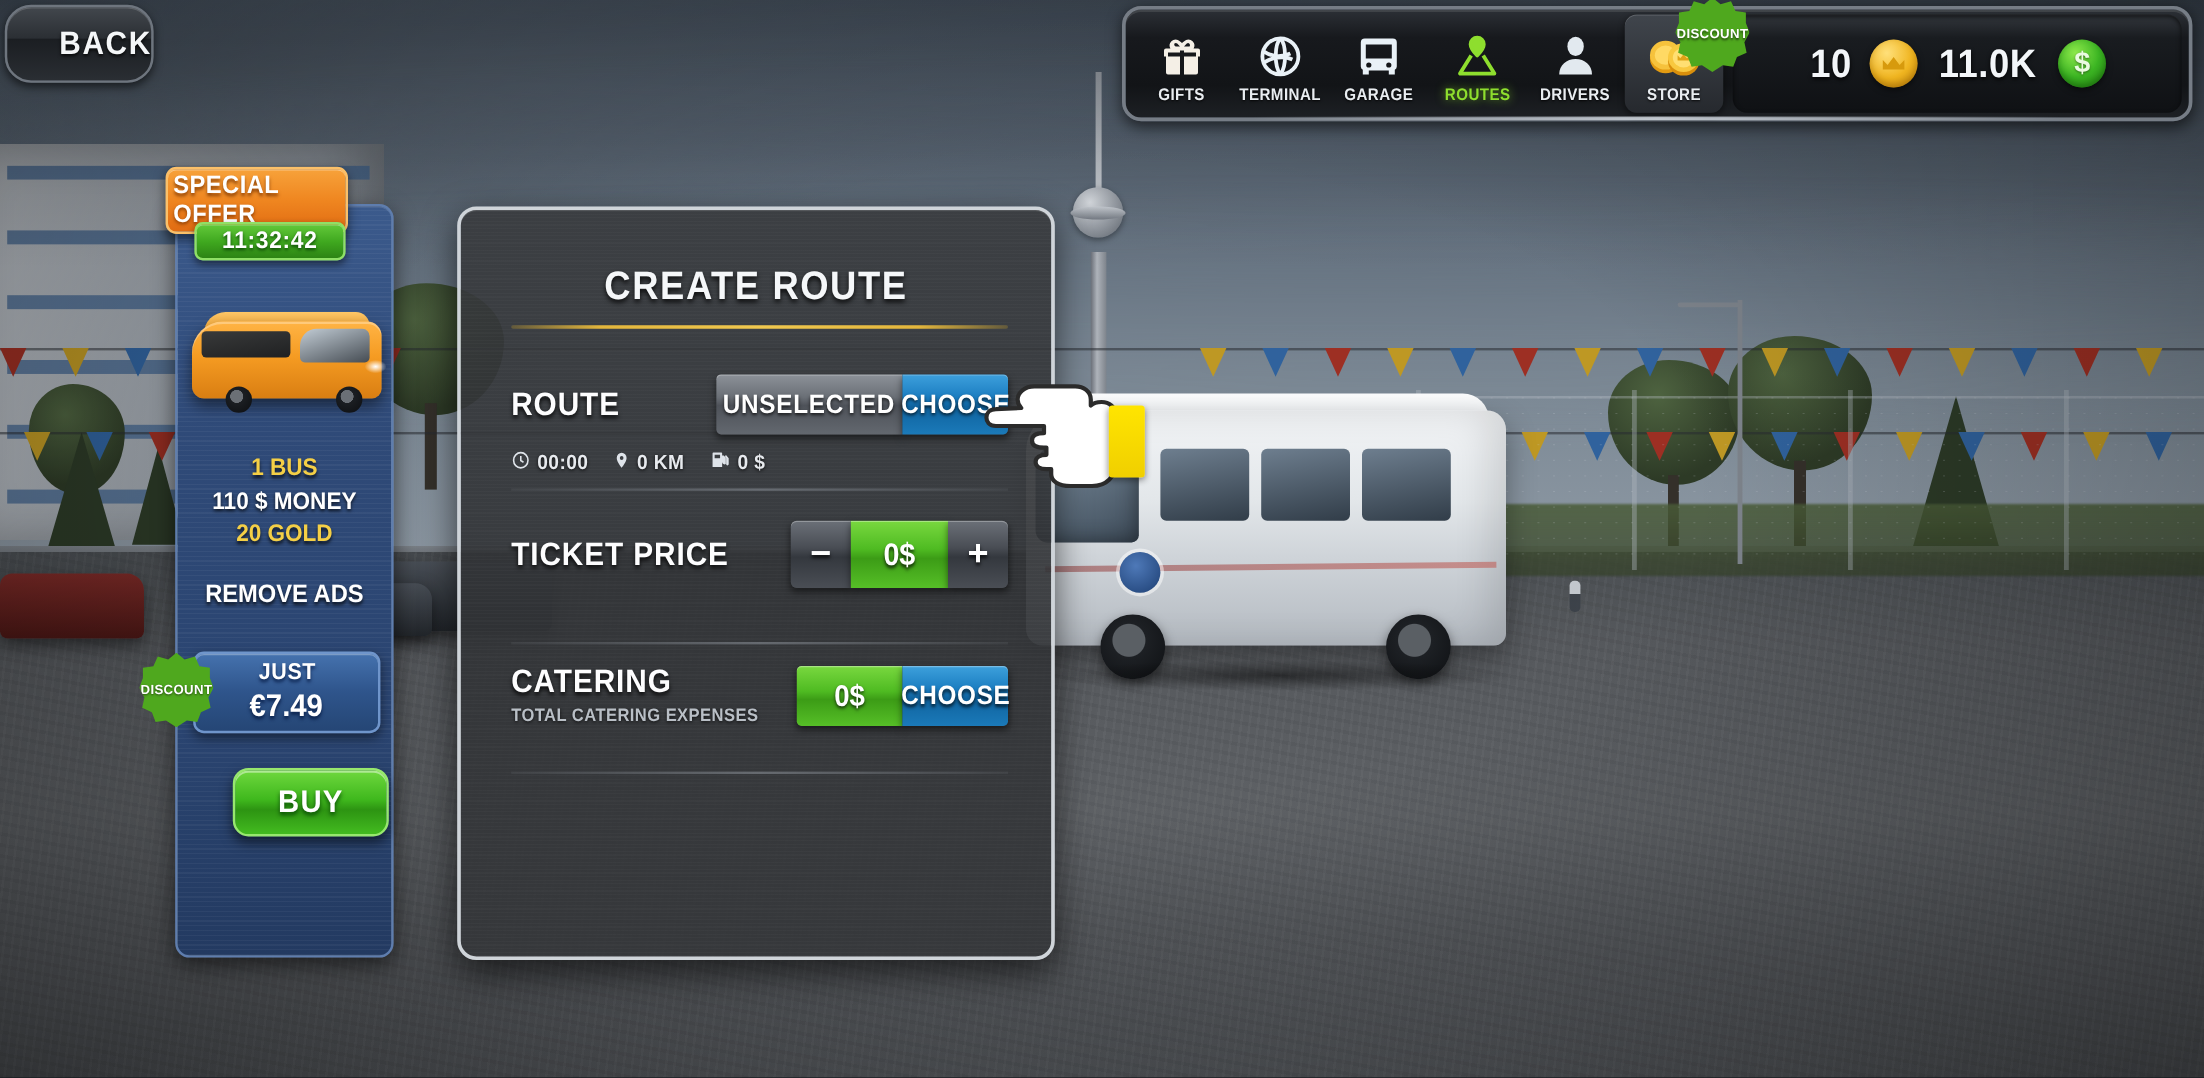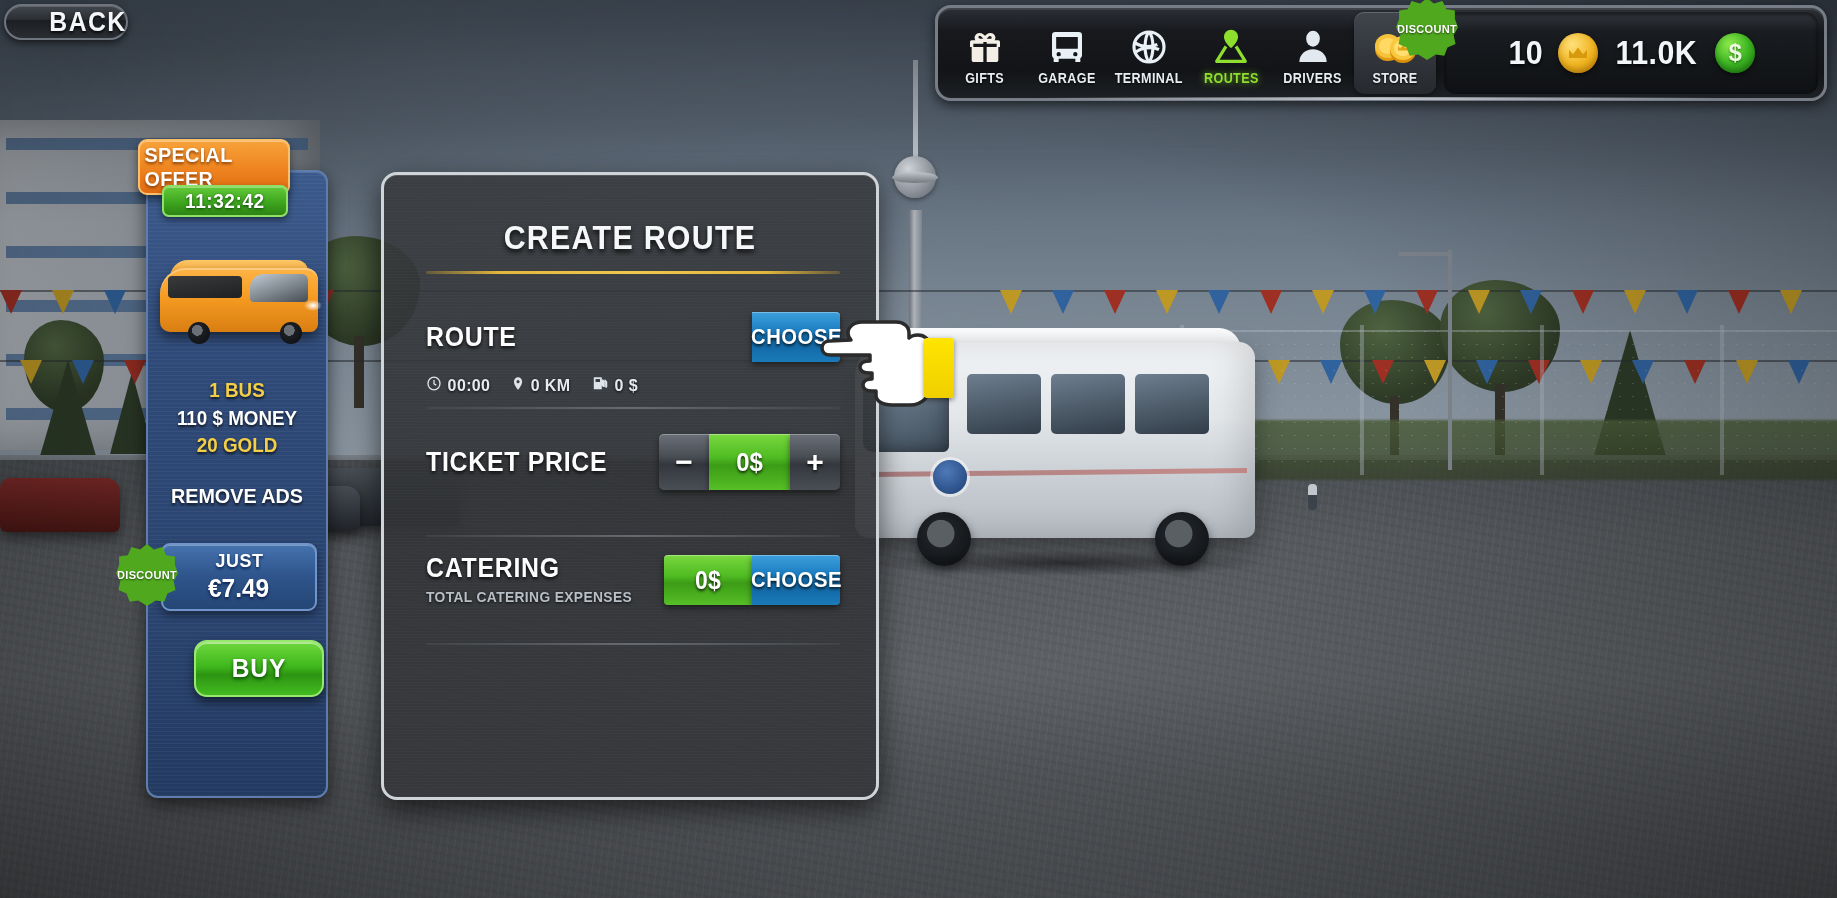--- a/index.html
+++ b/index.html
@@ -189,21 +189,21 @@
   
   .vignette {
     position:absolute; inset:0; pointer-events:none;
     background:
       radial-gradient(ellipse 1300px 700px at 50% 45%, rgba(0,0,0,0) 38%, rgba(0,0,0,.38) 100%),
       linear-gradient(180deg, rgba(0,0,0,.18), rgba(0,0,0,0) 25%);
   }
 
   
   .back-btn {
-    position:absolute; left:4px; top:4px; width:124px; height:36px;
+    position:absolute; left:4px; top:4px; width:124px; height:65px;
     border-radius:22px; cursor:pointer;
     background:linear-gradient(180deg,#42474d 0%, #2b2f34 42%, #1b1e22 44%, #2a2e33 100%);
     border:2px solid #6e757e;
     box-shadow:0 3px 7px rgba(0,0,0,.55), inset 0 1px 0 rgba(255,255,255,.16);
     display:flex; align-items:center; justify-content:center;padding-left:44px;
   }
   .back-btn span {
     color:#f4f6f8; font-size:27px; font-weight:bold; letter-spacing:1.5px;
     font-family:"Liberation Sans Narrow","Liberation Sans",sans-serif;
     transform:scaleX(.92);
@@ -646,35 +646,35 @@
       <div class="glyph">
         <svg width="40" height="40" viewBox="0 0 24 24" fill="#f4efe6">
           <path d="M20 8h-2.2a3 3 0 0 0-.5-3.6 3 3 0 0 0-4.2 0L12 5.3l-1.1-.9a3 3 0 0 0-4.2 0A3 3 0 0 0 6.2 8H4a1 1 0 0 0-1 1v3h1v8a1 1 0 0 0 1 1h6v-9H5v-2h6V9h2v1h6v2h-6v9h6a1 1 0 0 0 1-1v-8h1V9a1 1 0 0 0-1-1zM8.2 5.6a1 1 0 0 1 1.4 0L11 7H9a1 1 0 0 1-.8-1.4zm6.2 0a1 1 0 0 1 1.4 1.4H13z"></path>
         </svg>
       </div>
       <div class="lbl">GIFTS</div>
     </div>
 
     <div class="navitem">
       <div class="glyph">
-        <svg width="40" height="40" viewBox="0 0 24 24" fill="#e9f1f7">
-          <path d="M5 3h14a2 2 0 0 1 2 2v12a2 2 0 0 1-1 1.7V21h-3v-2H7v2H4v-2.3A2 2 0 0 1 3 17V5a2 2 0 0 1 2-2zm.5 3v7h13V6zM7 15a1.3 1.3 0 1 0 0 2.6A1.3 1.3 0 0 0 7 15zm10 0a1.3 1.3 0 1 0 0 2.6 1.3 1.3 0 0 0 0-2.6z"></path>
-        </svg>
-      </div>
-      <div class="lbl">GARAGE</div>
-    </div>
-
-    <div class="navitem">
-      <div class="glyph">
         <svg width="40" height="40" viewBox="0 0 24 24" fill="none" stroke="#e9f1f7" stroke-width="1.9">
           <circle cx="12" cy="12" r="9"></circle>
           <path d="M3.5 9.5c4 2.5 9 3 13.5 1M4 15c3.5-2.5 9.5-3.5 14-1.5M12 3c-3 3-3.2 14 0 18M12 3c3 3 3.2 14 0 18"></path>
         </svg>
       </div>
       <div class="lbl">TERMINAL</div>
+    </div>
+
+    <div class="navitem">
+      <div class="glyph">
+        <svg width="40" height="40" viewBox="0 0 24 24" fill="#e9f1f7">
+          <path d="M5 3h14a2 2 0 0 1 2 2v12a2 2 0 0 1-1 1.7V21h-3v-2H7v2H4v-2.3A2 2 0 0 1 3 17V5a2 2 0 0 1 2-2zm.5 3v7h13V6zM7 15a1.3 1.3 0 1 0 0 2.6A1.3 1.3 0 0 0 7 15zm10 0a1.3 1.3 0 1 0 0 2.6 1.3 1.3 0 0 0 0-2.6z"></path>
+        </svg>
+      </div>
+      <div class="lbl">GARAGE</div>
     </div>
 
     <div class="navitem active">
       <div class="glyph">
         <svg width="40" height="40" viewBox="0 0 24 24" fill="none" stroke="#8ede2e" stroke-width="1.9" stroke-linejoin="round">
           <path d="M12 2.6a3.3 3.3 0 0 0-3.3 3.3c0 2.3 3.3 5.6 3.3 5.6s3.3-3.3 3.3-5.6A3.3 3.3 0 0 0 12 2.6z" fill="#8ede2e"></path>
           <path d="M9 11.6 3.4 20.6h17.2L15 11.6"></path>
         </svg>
       </div>
       <div class="lbl">ROUTES</div>
@@ -757,20 +757,23 @@
     </div>
   </div>
 
   <div class="dialog">
     <div class="dlg-title">CREATE ROUTE</div>
     <div class="title-rule"></div>
 
     <div class="row" style="top:136px; height:52px; display:flex; align-items:center;">
       <div class="rlabel">ROUTE</div>
       <div style="margin-left:auto; display:flex;">
+        <div class="ui-btn btn-grey" style="width:155px; height:50px; border-radius:4px 0 0 4px; font-size:22px; letter-spacing:.7px;">
+          <span style="transform:scaleX(.92);">UNSELECTED</span>
+        </div>
         <div class="ui-btn btn-blue" style="width:88px; height:50px; border-radius:0 4px 4px 0; font-size:22px; letter-spacing:.6px;">
           <span style="transform:scaleX(.92);">CHOOSE</span>
         </div>
       </div>
     </div>
 
     <div class="row stats" style="top:200px;">
       <div class="stat">
         <span>
           <svg width="17" height="17" viewBox="0 0 24 24" fill="none" stroke="#dfe4ea" stroke-width="2">

